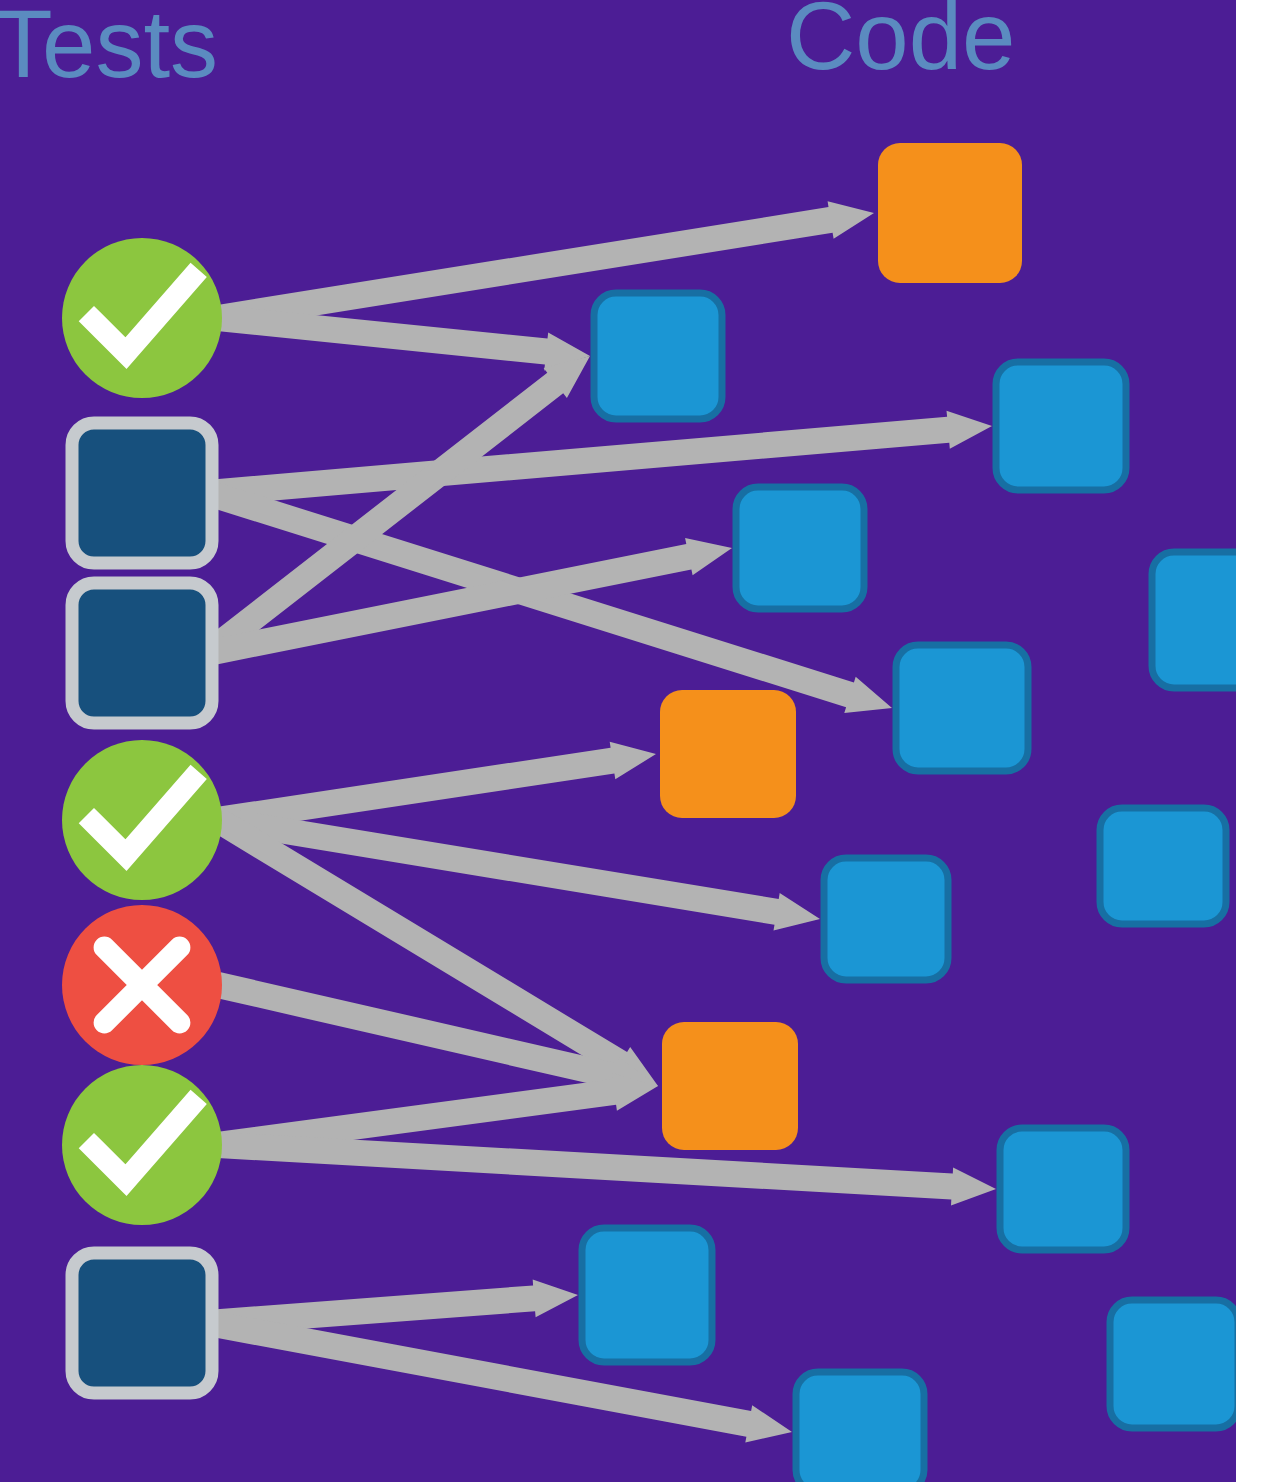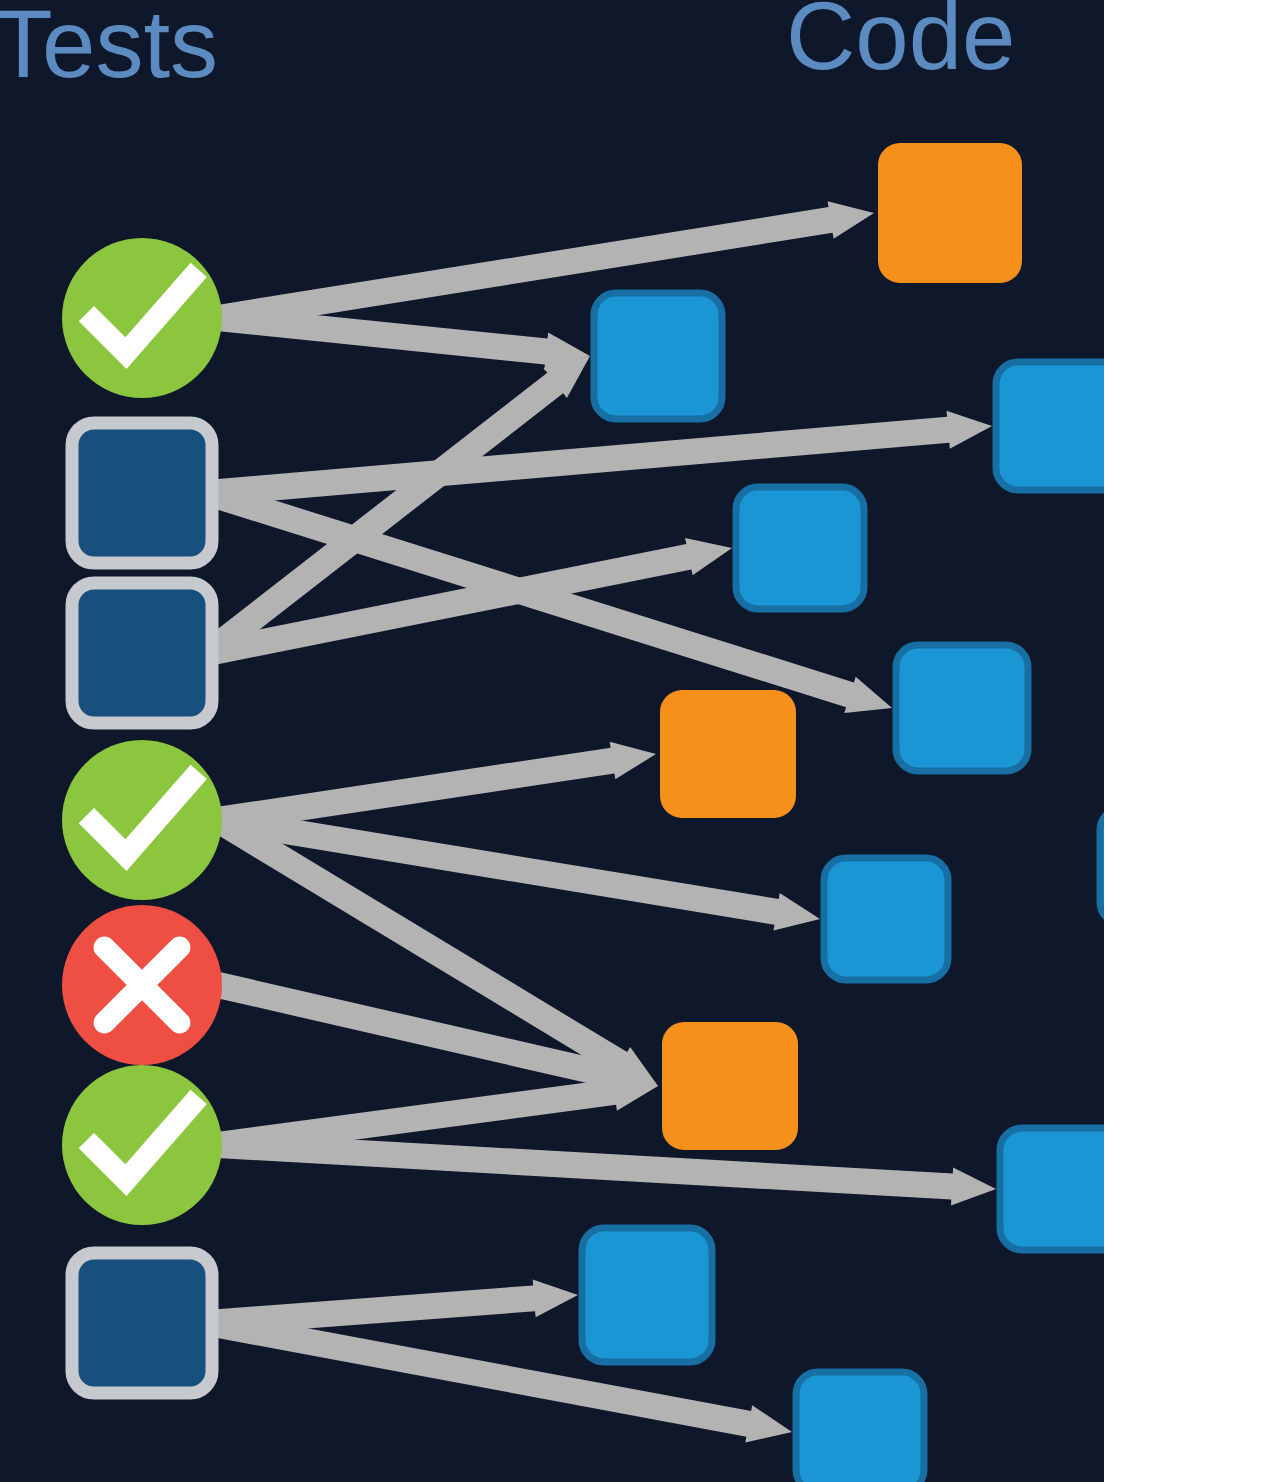--- a/index.html
+++ b/index.html
@@ -5,23 +5,23 @@
   html, body {
     margin: 0;
     padding: 0;
     background: #ffffff;
   }
   body {
     font-family: "Liberation Sans", sans-serif;
   }
   #stage {
     position: relative;
-    width: 1104px;
+    width: 1236px;
     height: 1482px;
-    background: #0f172a;
+    background: #4c1d95;
     overflow: hidden;
   }
   #diagram-svg {
     position: absolute;
     left: 0;
     top: 0;
     width: 1280px;
     height: 1482px;
     display: block;
   }

